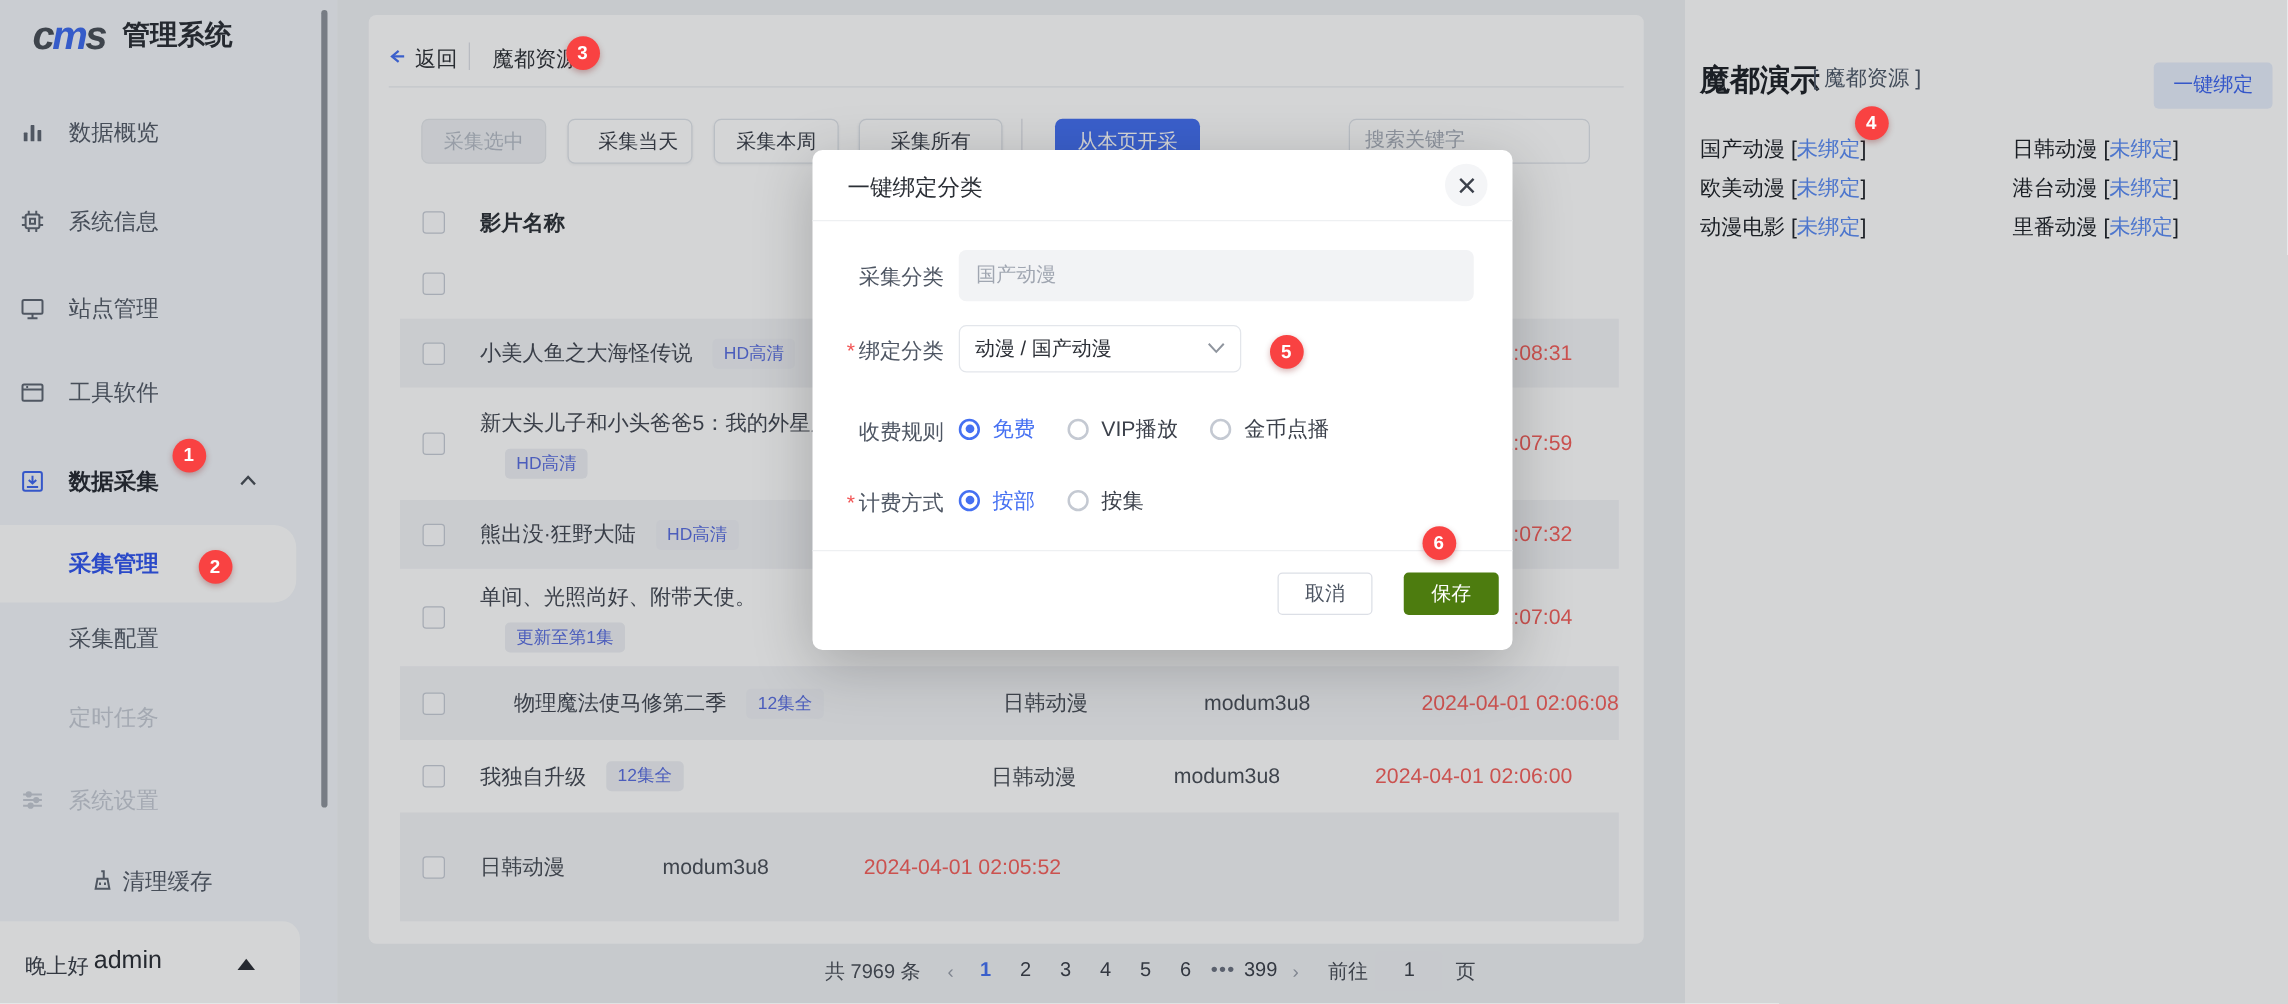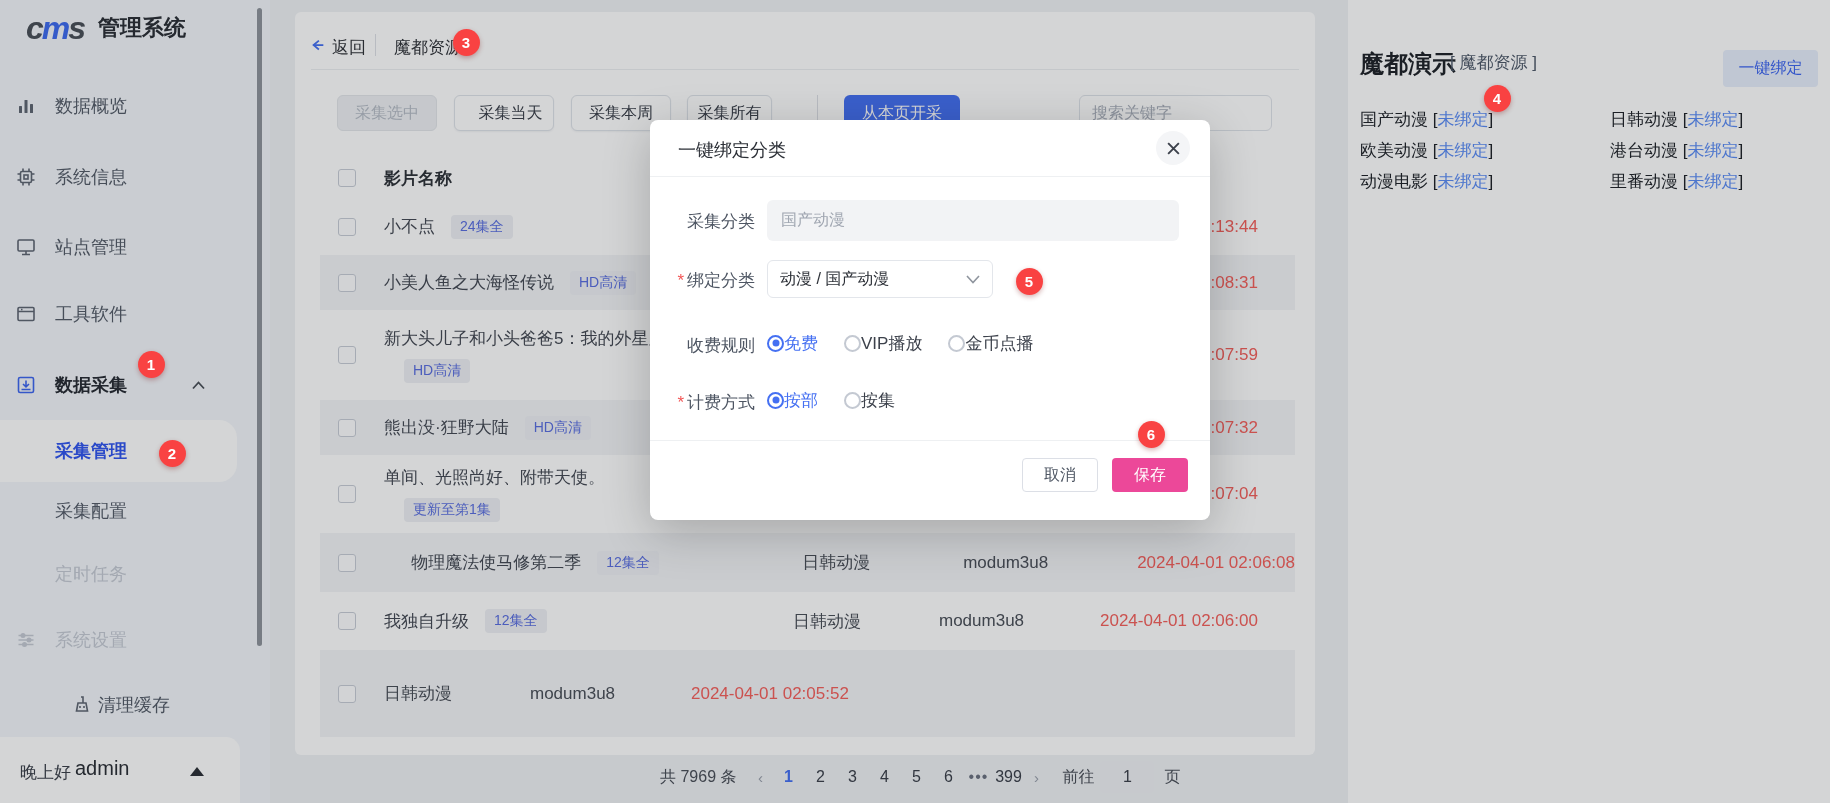--- a/index.html
+++ b/index.html
@@ -91,29 +91,29 @@
   .modal-title{position:absolute;left:28px;top:18px;font-size:18px;color:#2b2f36;}
   .modal-close{position:absolute;left:506px;top:11px;width:34px;height:34px;border-radius:50%;background:#f4f5f7;display:flex;align-items:center;justify-content:center;cursor:pointer;color:#3c414b;}
   .modal-divider{position:absolute;left:0;top:56px;width:560px;height:1px;background:#eef0f2;}
   .modal-divider.bottom{top:320px;}
   .m-label{position:absolute;left:20px;width:85px;text-align:right;font-size:17px;color:#4e5663;white-space:nowrap;}
   .m-label .star{color:#f25555;margin-right:3px;}
   .m-input-disabled{position:absolute;left:117px;width:412px;height:41px;background:#f2f3f5;border:none;border-radius:6px;box-sizing:border-box;font-size:16px;color:#a0a6b1;padding:0 14px;outline:none;}
   .m-select{position:absolute;left:117px;width:226px;height:38px;border:1px solid #e3e6eb;border-radius:6px;box-sizing:border-box;display:flex;align-items:center;padding:0 12px;font-size:16px;color:#2b2f36;cursor:pointer;background:#fff;}
   .m-select .chev{margin-left:auto;color:#8f959e;}
   .radio-group{position:absolute;left:117px;height:34px;display:flex;align-items:center;gap:26px;}
-  .radio-item{display:flex;align-items:center;cursor:pointer;}
+  .radio-item{display:flex;align-items:center;gap:10px;cursor:pointer;}
   .radio-circle{width:17px;height:17px;border-radius:50%;box-sizing:border-box;border:2px solid #c4c9d2;background:#fff;position:relative;}
   .radio-item.checked .radio-circle{border-color:#4570f2;}
   .radio-item.checked .radio-circle::after{content:"";position:absolute;left:50%;top:50%;transform:translate(-50%,-50%);width:7px;height:7px;border-radius:50%;background:#4570f2;}
   .radio-label{font-size:17px;color:#3c414b;}
   .radio-item.checked .radio-label{color:#4570f2;}
   .m-btn{position:absolute;top:338px;width:76px;height:34px;border-radius:4px;font-size:16px;display:flex;align-items:center;justify-content:center;cursor:pointer;box-sizing:border-box;}
   .m-btn.cancel{left:372px;background:#fff;border:1px solid #dcdfe6;color:#4e5663;}
-  .m-btn.save{left:462px;background:#ec4899;border:none;color:#fff;}
+  .m-btn.save{left:473px;background:#4d7c0f;border:none;color:#fff;}
 
   
   .step-badge{position:absolute;width:27px;height:27px;border-radius:50%;background:#f94242;color:#fff;font-size:15px;font-weight:bold;display:flex;align-items:center;justify-content:center;z-index:70;box-shadow:0 2px 5px rgba(120,0,0,0.3);}
 </style>
 </head>
 <body>
 
 <div class="page">
 
   <aside class="sidebar">
@@ -218,21 +218,21 @@
       </svg></span>
   <span class="back-label">返回</span>
   <span class="crumb-divider"></span>
   <span class="source-name">魔都资源</span>
   <div class="head-divider"></div>
 
   <div id="toolbar-buttons">
       <button class="btn disabled" style="left: 337px; width: 100px;">采集选中</button>
       <button class="btn plain" style="left: 454px; width: 100px; padding-left: 19px;">采集当天</button>
       <button class="btn plain" style="left: 571px; width: 100px;">采集本周</button>
-      <button class="btn plain" style="left: 687px; width: 85px;">采集所有</button>
+      <button class="btn plain" style="left: 687px; width: 115px;">采集所有</button>
     </div>
   <div class="toolbar-divider"></div>
   <button class="btn primary" style="left:844px;width:116px;">从本页开采</button>
   <input class="search-box" placeholder="搜索关键字" style="">
 
   <div class="table">
     <div class="t-row t-head">
       <div class="col-check">
           <span class="checkbox"></span>
         </div>
@@ -240,24 +240,20 @@
           <span class="t-title-txt">影片名称</span>
         </div>
       <div class="col-cat"></div>
         <div class="col-src"></div>
         <div class="col-time"></div>
     </div>
     <div id="table-rows">
         <div class="t-row" style="height: 57px;">
           <div class="col-check">
             <span class="checkbox"></span>
-          </div>
-          <div class="col-title">
-            <span class="t-title-txt">小不点</span>
-            <span class="tag">24集全</span>
           </div>
           <div class="col-cat"></div>
           <div class="col-src"></div>
           <div class="col-time">2024-04-01 02:13:44</div>
         </div>
         <div class="t-row stripe" style="height: 55px;">
           <div class="col-check">
             <span class="checkbox"></span>
           </div>
           <div class="col-title">

